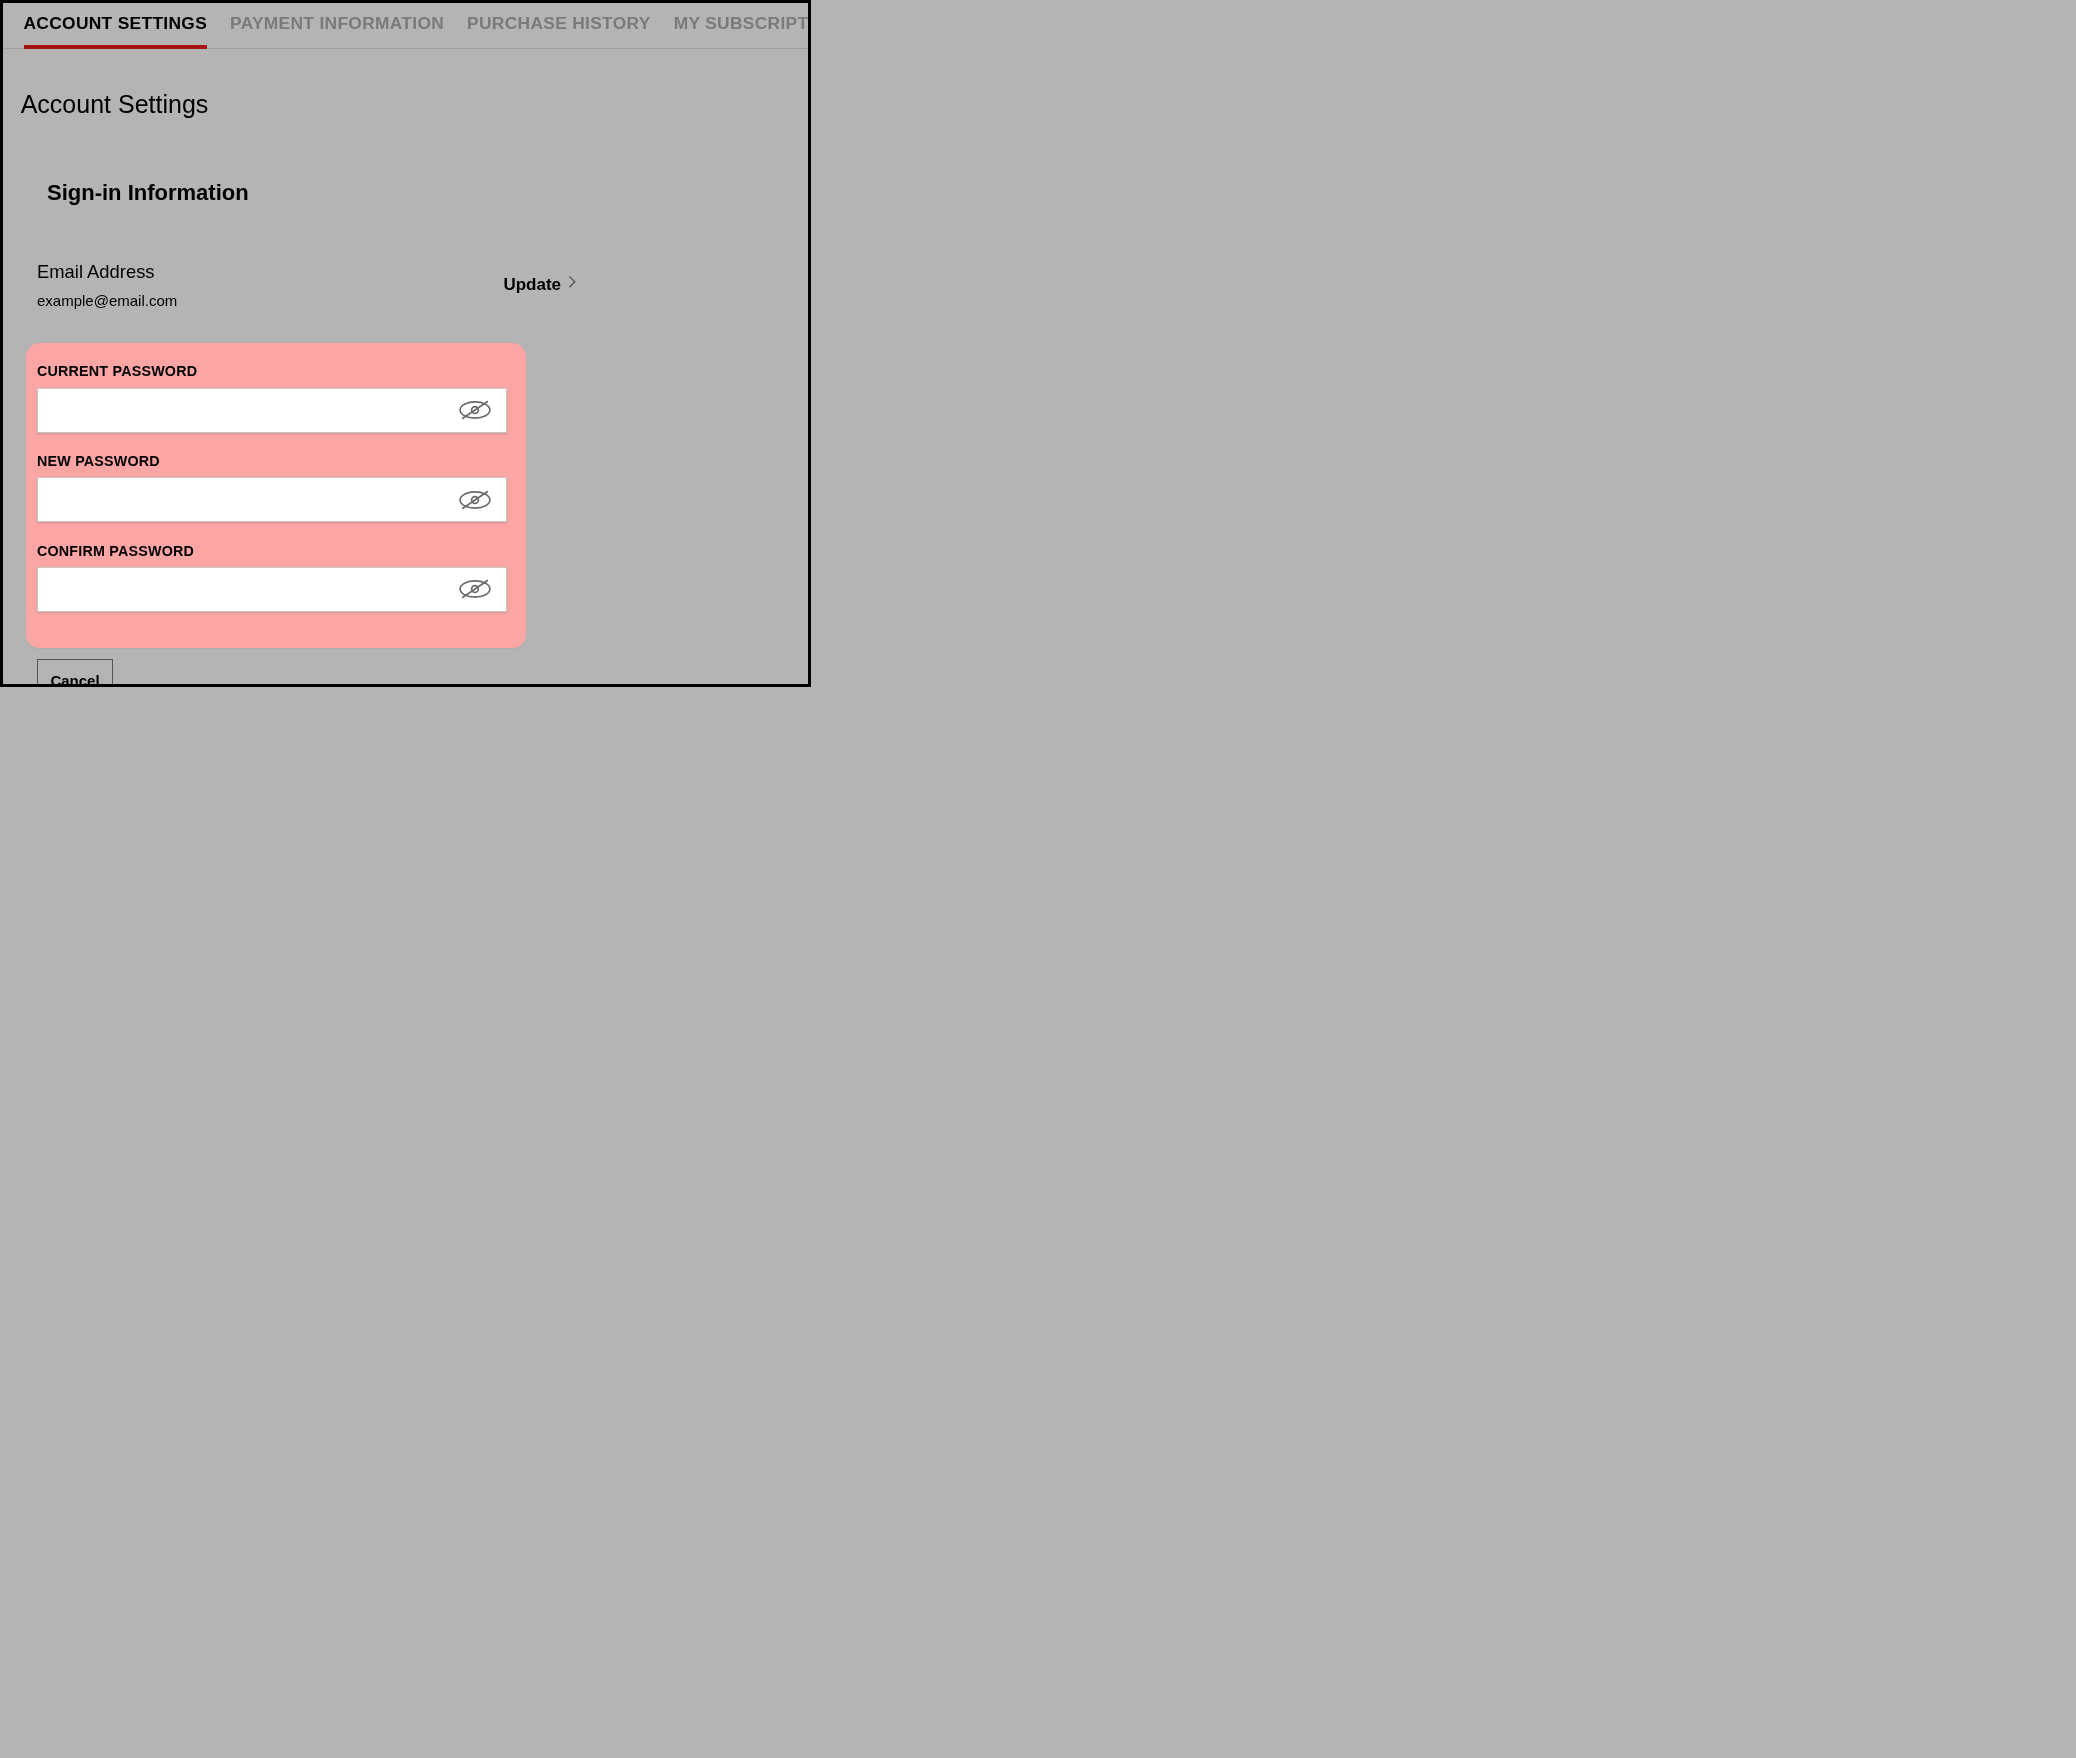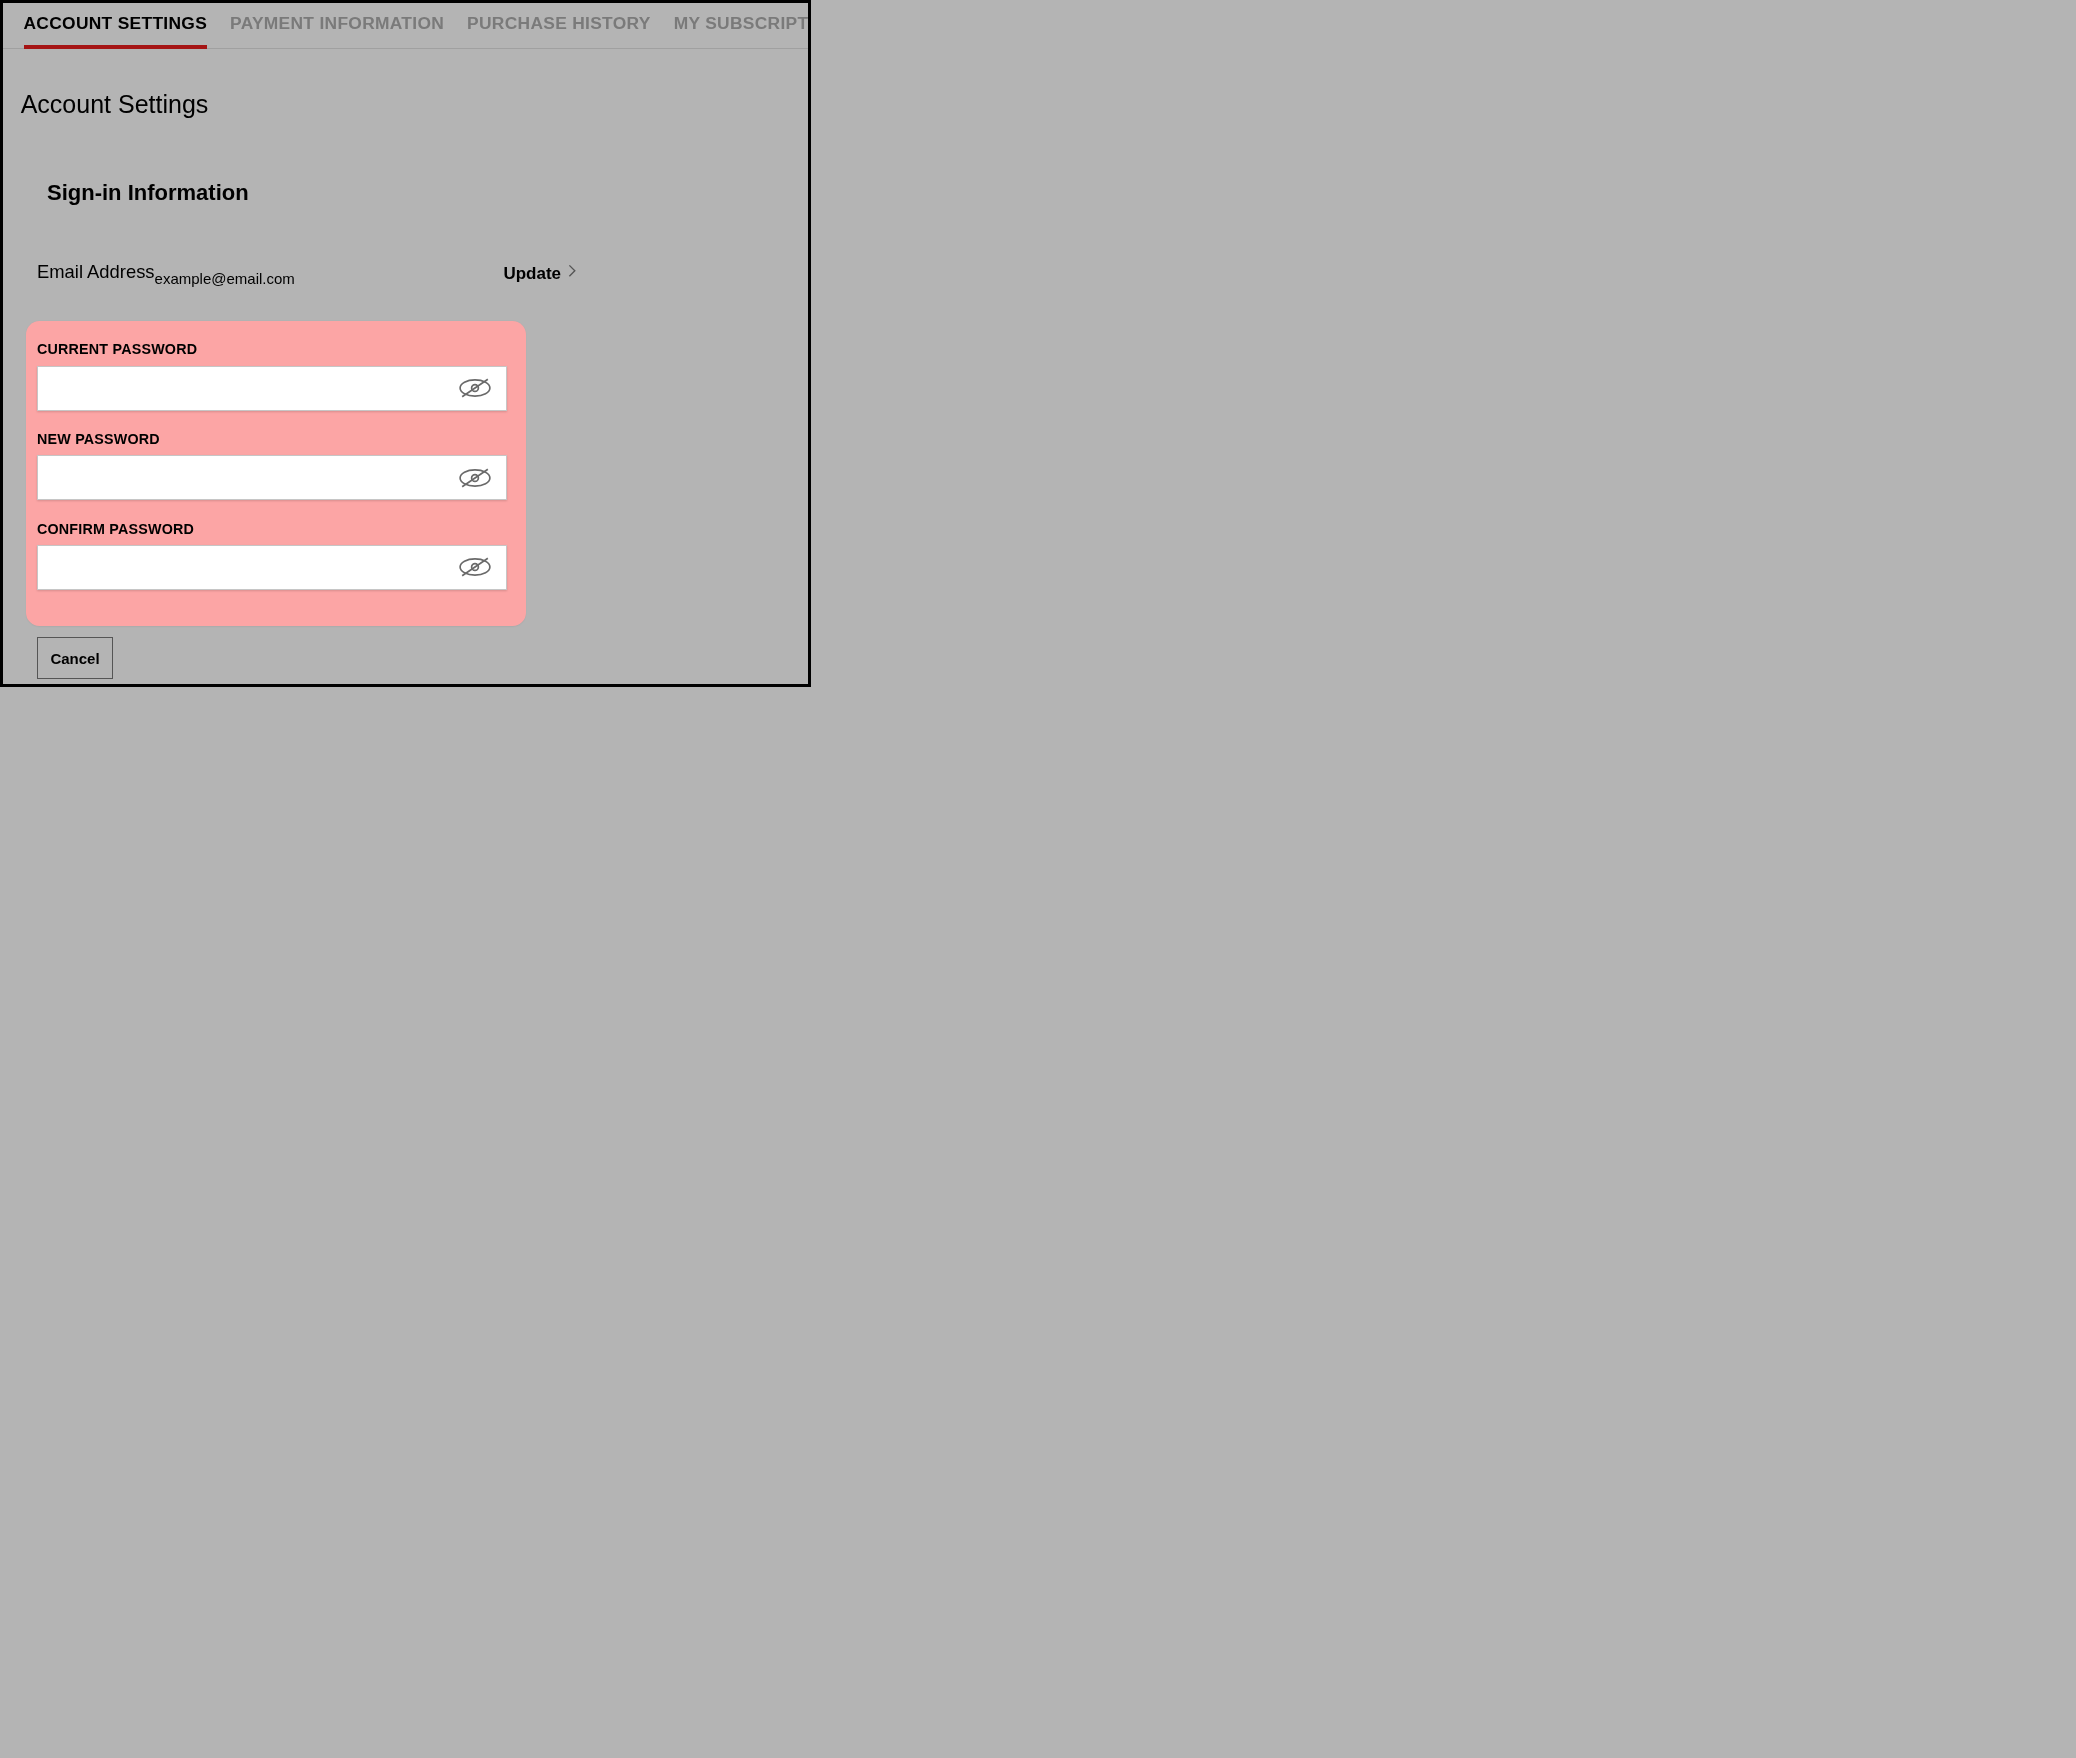--- a/index.html
+++ b/index.html
@@ -49,21 +49,21 @@
   }
   .email-row {
     display: flex;
     align-items: center;
     margin: 55px 0 0 34px;
     width: 539px;
     justify-content: space-between;
   }
   .email-block {
     display: flex;
-    flex-direction: row;
+    flex-direction: column;
   }
   .email-label {
     font-size: 18.4px;
     font-weight: 500;
     color: #000;
   }
   .email-value {
     font-size: 15px;
     color: #000;
     margin-top: 9px;

